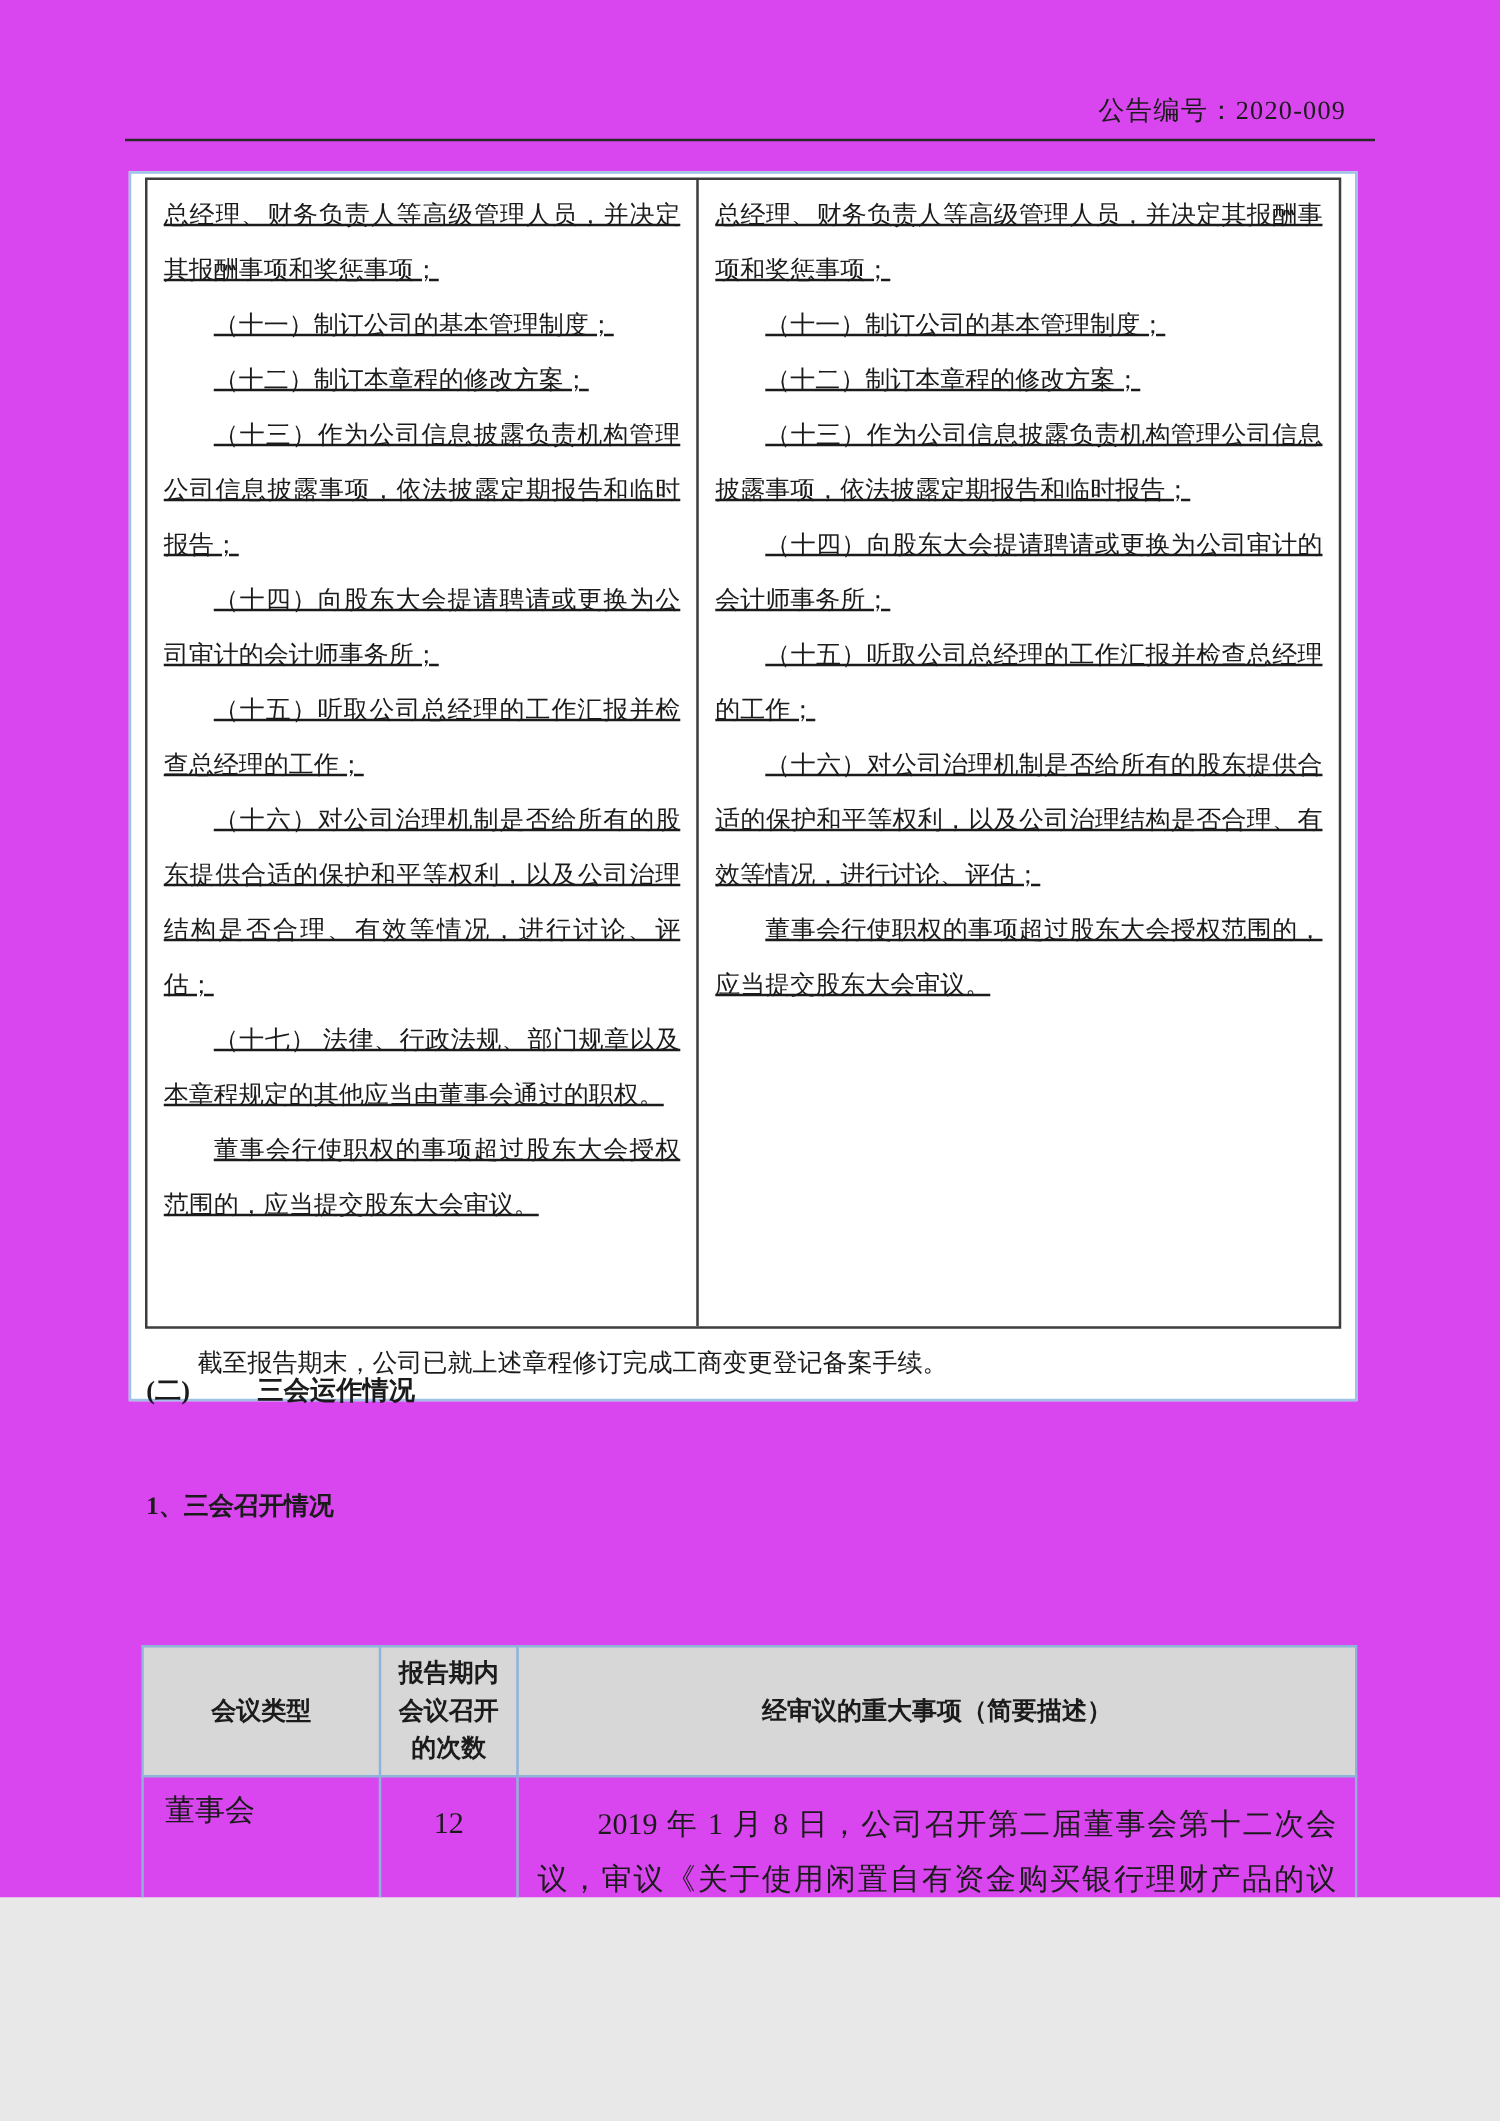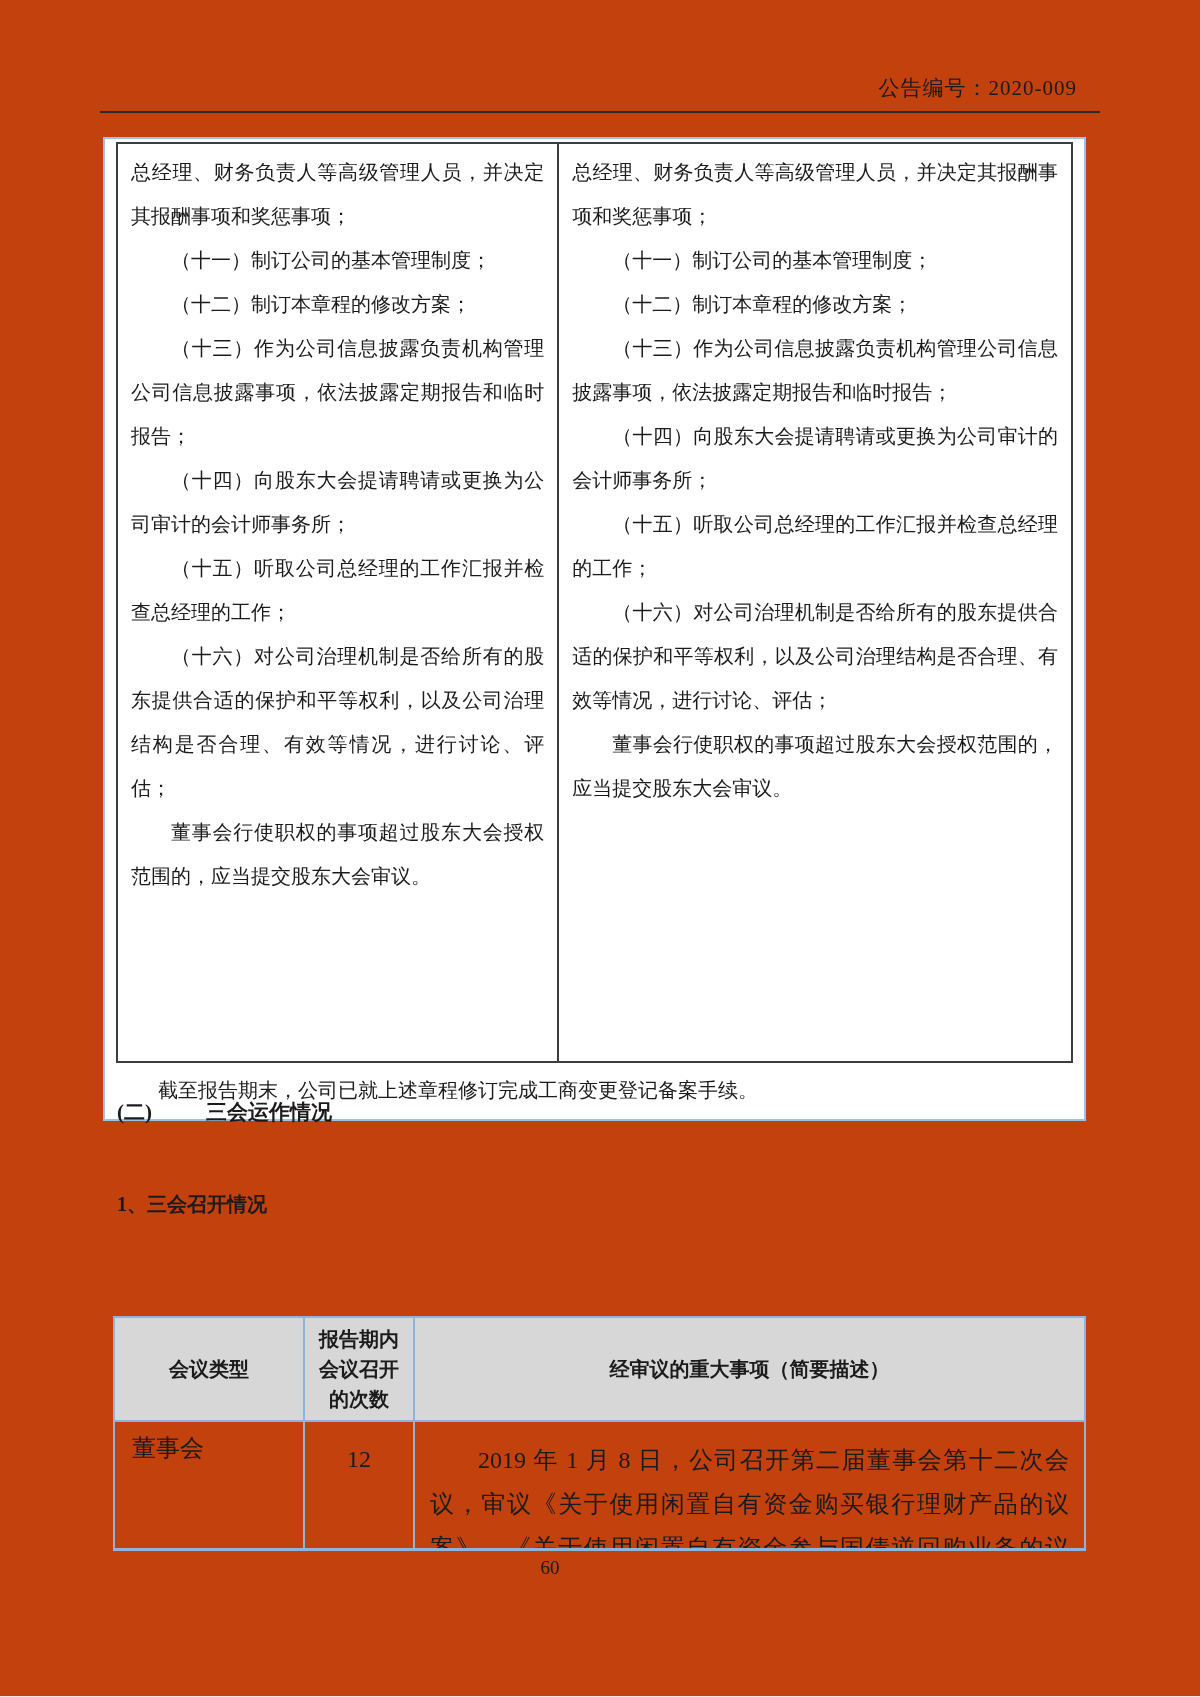--- a/index.html
+++ b/index.html
@@ -6,22 +6,22 @@
     --outer-border:#9CC2E5;
     --inner-border:#3D3D3D;
     --meet-border:#8FB4D9;
     --header-fill:#D7D7D7;
     --ink:#1B1B1B;
   }
   *{box-sizing:border-box;margin:0;padding:0;}
   html,body{background:#e8e8e8;}
   .page{
     position:relative;
-    width:1200px;height:1696px;
-    background:#c2410c;
+    width:1200px;height:1518px;
+    background:#d946ef;
     margin:0 auto;
     font-family:"Liberation Serif","DejaVu Serif",serif;
     color:var(--ink);
     overflow:hidden;
   }
   .doc-number{
     position:absolute;top:74px;right:123px;
     font-size:21px;letter-spacing:1px;
   }
   .header-rule{
@@ -38,20 +38,21 @@
   .charter-inner{
     margin:3px 11px 0 11px;
     height:921px;
     border:2px solid var(--inner-border);
     display:flex;
     overflow:hidden;
   }
   .charter-col{
     padding:6px 13px 0 13px;
     overflow:hidden;
+    text-decoration:underline;
   }
   .charter-col.left{width:46.3%;border-right:2px solid var(--inner-border);}
   .charter-col.right{flex:1;}
   .para{
     font-size:20px;line-height:44px;
     text-align:justify;
   }
   .para.indent{text-indent:2em;}
   .para.bold{font-weight:bold;}
   .charter-note{
@@ -113,20 +114,21 @@
   <div class="charter-outer">
     <div class="charter-inner">
       <div class="charter-col left" id="charter-left">
           <p class="para">总经理、财务负责人等高级管理人员，并决定其报酬事项和奖惩事项；</p>
           <p class="para indent">（十一）制订公司的基本管理制度；</p>
           <p class="para indent">（十二）制订本章程的修改方案；</p>
           <p class="para indent">（十三）作为公司信息披露负责机构管理公司信息披露事项，依法披露定期报告和临时报告；</p>
           <p class="para indent">（十四）向股东大会提请聘请或更换为公司审计的会计师事务所；</p>
           <p class="para indent">（十五）听取公司总经理的工作汇报并检查总经理的工作；</p>
           <p class="para indent">（十六）对公司治理机制是否给所有的股东提供合适的保护和平等权利，以及公司治理结构是否合理、有效等情况，进行讨论、评估；</p>
+          <p class="para indent">（十七） 法律、行政法规、部门规章以及本章程规定的其他应当由董事会通过的职权。</p>
           <p class="para indent">董事会行使职权的事项超过股东大会授权范围的，应当提交股东大会审议。</p>
         </div>
       <div class="charter-col right" id="charter-right">
           <p class="para">总经理、财务负责人等高级管理人员，并决定其报酬事项和奖惩事项；</p>
           <p class="para indent">（十一）制订公司的基本管理制度；</p>
           <p class="para indent">（十二）制订本章程的修改方案；</p>
           <p class="para indent">（十三）作为公司信息披露负责机构管理公司信息披露事项，依法披露定期报告和临时报告；</p>
           <p class="para indent">（十四）向股东大会提请聘请或更换为公司审计的会计师事务所；</p>
           <p class="para indent">（十五）听取公司总经理的工作汇报并检查总经理的工作；</p>
           <p class="para indent">（十六）对公司治理机制是否给所有的股东提供合适的保护和平等权利，以及公司治理结构是否合理、有效等情况，进行讨论、评估；</p>

